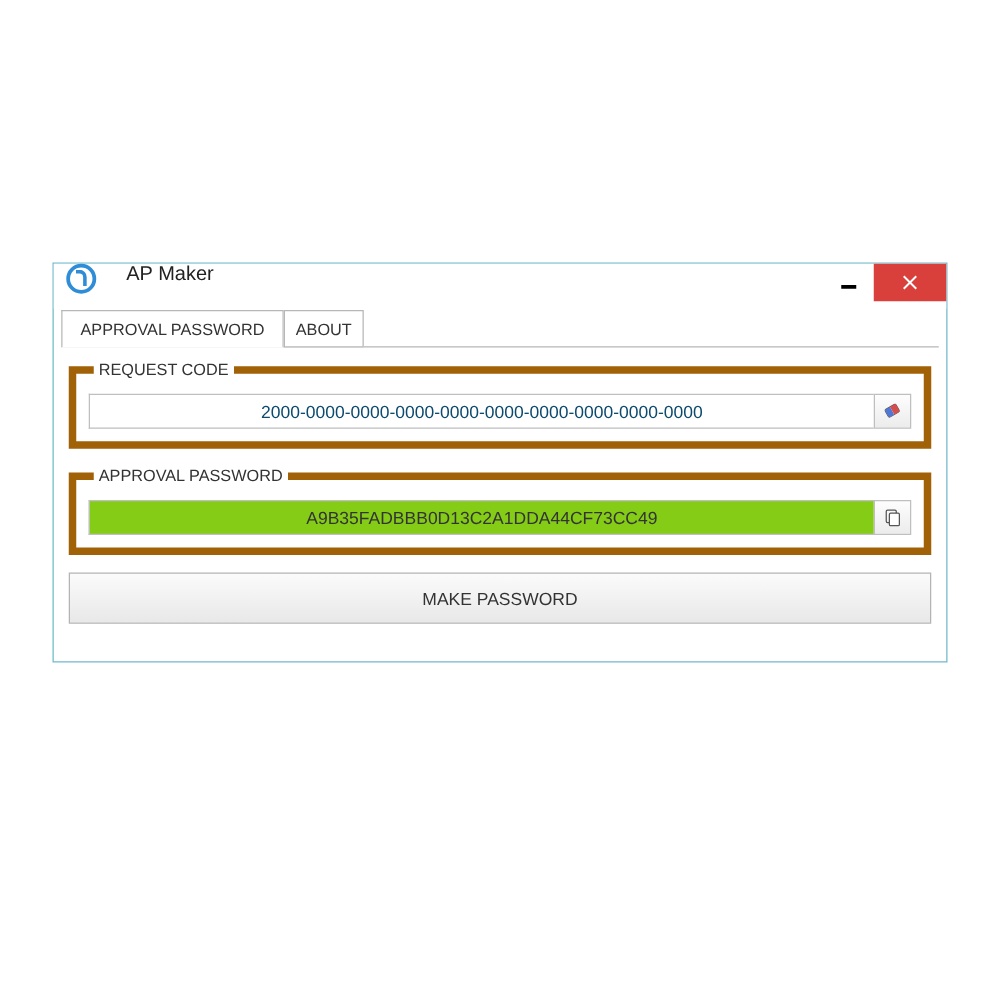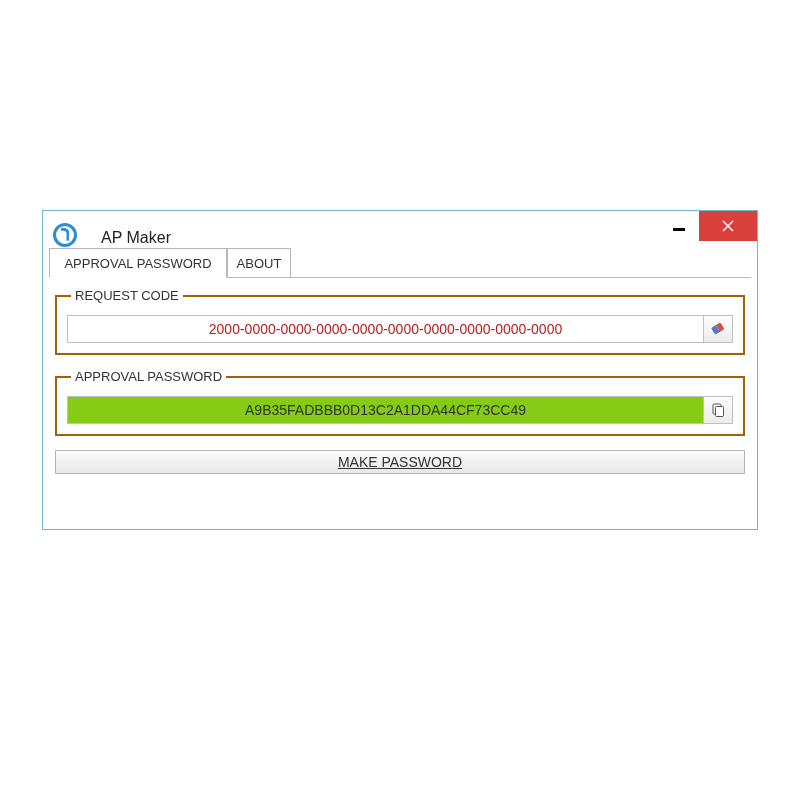--- a/index.html
+++ b/index.html
@@ -1,21 +1,21 @@
 <!DOCTYPE html>
 <html><head>
 <meta charset="utf-8">
 <style>
   html,body{margin:0;padding:0;width:800px;height:800px;background:#ffffff;font-family:"Segoe UI",Tahoma,Arial,sans-serif;font-size:13px;color:#222;}
   .window{
     position:absolute;left:42px;top:210px;width:716px;height:320px;
     border:1px solid #6fb9c9;background:#ffffff;box-sizing:border-box;
   }
   .titlebar{
-    height:36px;display:flex;align-items:flex-end;position:relative;
+    height:36px;display:flex;align-items:flex-start;position:relative;
     padding-left:10px;background:#ffffff;
   }
   .titlebar .appicon{
     width:24px;height:24px;border-radius:50%;border:3px solid #2e8dd6;box-sizing:border-box;
     position:relative;margin-right:24px;
   }
   .titlebar .appicon::before{
     content:"";position:absolute;left:50%;top:50%;width:6px;height:10px;
     border:3px solid #2e8dd6;border-left:none;border-bottom:none;
     transform:translate(-50%,-55%);
@@ -40,44 +40,43 @@
   .tabstrip .tab{
     position:absolute;bottom:-1px;height:30px;box-sizing:border-box;
     border:1px solid #b7b7b7;background:#ffffff;display:flex;align-items:center;
     justify-content:center;font-size:13px;color:#333;cursor:default;
   }
   .tabstrip .tab.active{border-bottom:1px solid #ffffff;}
   .tabstrip .tab.t1{left:0;width:178px;}
   .tabstrip .tab.t2{left:178px;width:64px;}
   .client{padding:10px 12px 12px 12px;}
   fieldset.group{
-    border:2px solid #a16207;margin:0 0 14px 0;padding:12px 10px 10px 10px;
+    border:6px solid #a16207;margin:0 0 14px 0;padding:12px 10px 10px 10px;
     position:relative;
   }
   fieldset.group legend{
     font-size:13px;color:#333;padding:0 4px;margin-left:4px;background:#fff;
   }
   .row{display:flex;align-items:stretch;height:28px;}
   .row input[type=text]{
-    flex:1;border:1px solid #bfbfbf;background:#fff;color:#b91c1c;font-size:14px;
+    flex:1;border:1px solid #bfbfbf;background:#fff;color:#0c4a6e;font-size:14px;
     text-align:center;padding:0 6px;box-sizing:border-box;height:28px;
     font-family:inherit;border-right:none;
   }
   .row input[readonly]{
     background:#84cc16;color:#333;
   }
   .row .iconbtn{
     width:30px;height:28px;border:1px solid #bfbfbf;background:linear-gradient(#fdfdfd,#ececec);
     display:flex;align-items:center;justify-content:center;cursor:default;box-sizing:border-box;
   }
   .makebtn{
-    width:100%;height:24px;border:1px solid #b4b4b4;background:linear-gradient(#fbfbfb,#e8e8e8);
+    width:100%;height:41px;border:1px solid #b4b4b4;background:linear-gradient(#fbfbfb,#e8e8e8);
     display:flex;align-items:center;justify-content:center;font-size:14px;color:#333;cursor:default;
     box-sizing:border-box;
-    text-decoration:underline;
   }
 </style>
 </head>
 <body>
 
 <div class="window">
 
   <div class="titlebar">
     <div class="appicon"></div>
     <div class="title">AP Maker</div>

